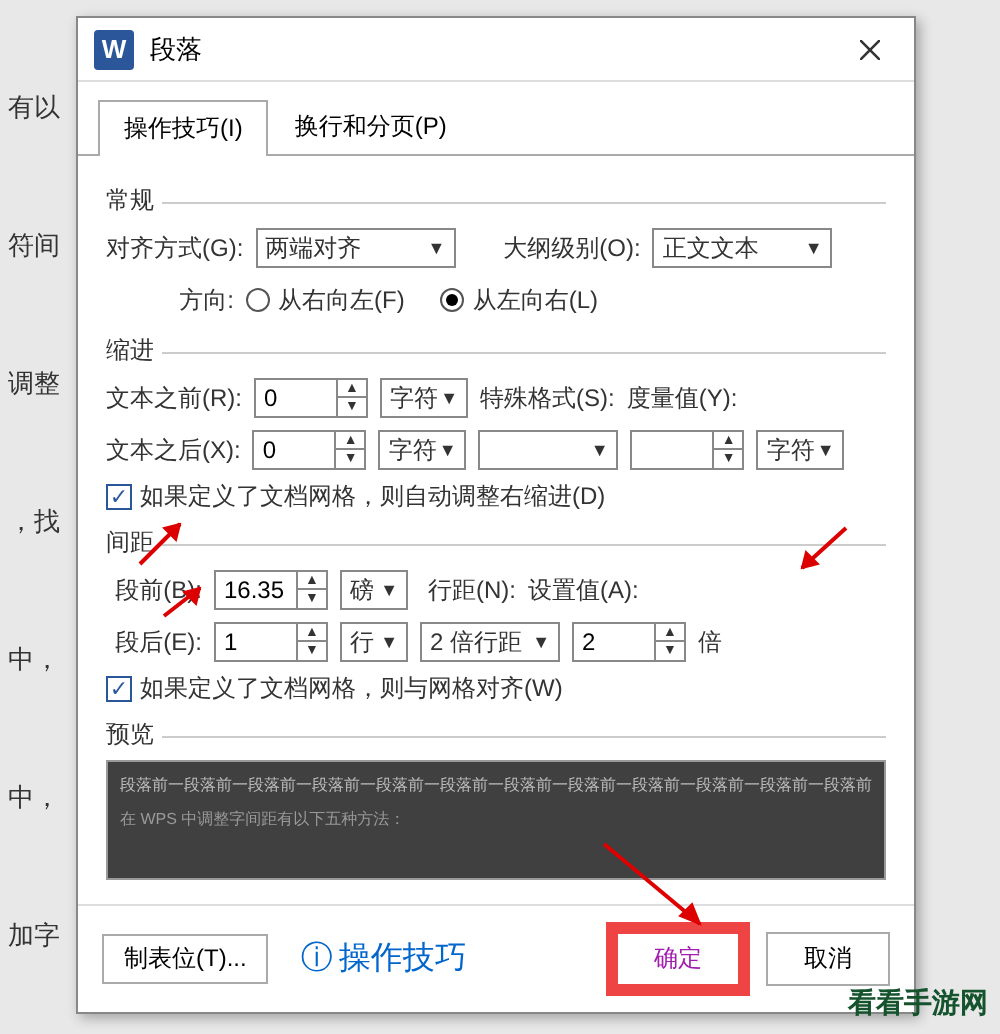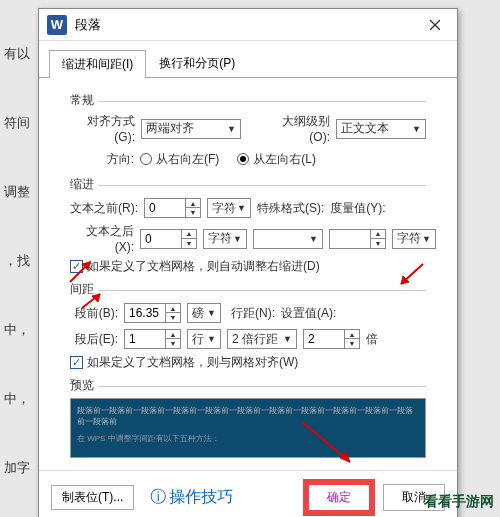--- a/index.html
+++ b/index.html
@@ -8,40 +8,40 @@
 .bg-text span { display: block; margin-top: 30px; }
 .dialog { position: absolute; left: 38px; top: 8px; width: 420px; background: #fff; border: 1px solid #888; box-shadow: 2px 2px 6px rgba(0,0,0,0.3); }
 .titlebar { display: flex; align-items: center; height: 32px; padding: 0 8px; border-bottom: 1px solid #ddd; }
 .app-icon { width: 20px; height: 20px; background: #2b579a; color: #fff; display: flex; align-items: center; justify-content: center; font-weight: bold; font-size: 13px; border-radius: 2px; }
 .title { margin-left: 8px; font-size: 13px; flex: 1; }
 .close-btn { width: 28px; height: 24px; display: flex; align-items: center; justify-content: center; cursor: pointer; }
 .close-btn svg { width: 10px; height: 10px; }
 .tabs { display: flex; padding: 8px 10px 0 10px; border-bottom: 1px solid #aaa; }
 .tab { padding: 5px 12px; font-size: 12px; border: 1px solid transparent; border-bottom: none; cursor: pointer; }
 .tab.active { border-color: #aaa; background: #fff; position: relative; top: 1px; }
-.body { padding: 8px 31px; font-size: 12px; color: #333; }
+.body { padding: 8px 14px; font-size: 12px; color: #333; }
 .group-label { font-size: 12px; margin: 6px 0 4px 0; position: relative; }
 .group-label::after { content: ""; position: absolute; left: 28px; right: 0; top: 50%; border-top: 1px solid #ccc; }
 .row { display: flex; align-items: center; gap: 6px; margin: 4px 0; min-height: 22px; }
 .label { min-width: 64px; text-align: right; }
 .label-sm { min-width: 48px; text-align: right; }
 .combo { display: inline-flex; align-items: center; border: 1px solid #888; height: 20px; background: #fff; padding: 0 4px; min-width: 80px; justify-content: space-between; cursor: pointer; }
 .combo .arrow { font-size: 9px; }
 .spinner { display: inline-flex; align-items: center; border: 1px solid #888; height: 20px; background: #fff; }
 .spinner input { border: none; width: 40px; height: 18px; font-size: 12px; padding: 0 4px; outline: none; }
 .spinner .btns { display: flex; flex-direction: column; border-left: 1px solid #888; }
 .spinner .btns span { width: 14px; height: 9px; font-size: 7px; display: flex; align-items: center; justify-content: center; cursor: pointer; border-bottom: 1px solid #888; }
 .spinner .btns span:last-child { border-bottom: none; }
 .radio-group { display: flex; gap: 18px; align-items: center; }
 .radio { display: flex; align-items: center; gap: 4px; cursor: pointer; }
 .radio .circle { width: 12px; height: 12px; border: 1px solid #555; border-radius: 50%; display: flex; align-items: center; justify-content: center; }
 .radio .circle.checked::after { content: ""; width: 6px; height: 6px; background: #000; border-radius: 50%; }
 .checkbox { display: flex; align-items: center; gap: 4px; cursor: pointer; margin: 4px 0; }
 .checkbox .box { width: 13px; height: 13px; border: 1px solid #2b579a; display: flex; align-items: center; justify-content: center; color: #2b579a; font-size: 11px; }
-.preview-box { border: 1px solid #999; height: 60px; margin: 4px 0; background: #0c4a6e; padding: 6px; font-size: 8px; color: #bbb; line-height: 1.4; }
+.preview-box { border: 1px solid #999; height: 60px; margin: 4px 0; background: #404040; padding: 6px; font-size: 8px; color: #bbb; line-height: 1.4; }
 .footer { display: flex; align-items: center; padding: 8px 12px; border-top: 1px solid #ddd; gap: 8px; }
 .footer .left-btn { border: 1px solid #aaa; padding: 3px 10px; font-size: 12px; cursor: pointer; background: #fff; }
 .footer .link { color: #0066cc; margin-left: 8px; display: flex; align-items: center; gap: 3px; cursor: pointer; }
 .footer .spacer { flex: 1; }
 .footer .btn { border: 1px solid #aaa; padding: 4px 18px; font-size: 12px; cursor: pointer; background: #fff; }
 .footer .btn.primary { border: 6px solid #ef4444; color: #a21caf; }
 .red-arrow { position: absolute; pointer-events: none; }
 .red-arrow svg polygon, .red-arrow svg line { stroke: #d00; fill: #d00; }
 .watermark { position: absolute; right: 6px; bottom: 6px; font-size: 14px; color: #14532d; font-weight: bold; }
 .unit { min-width: 20px; }
@@ -65,21 +65,21 @@
     <div class="title">段落</div>
     <div class="close-btn">
       <svg viewBox="0 0 10 10">
           <line x1="0" y1="0" x2="10" y2="10" stroke="#333" stroke-width="1.3"></line>
           <line x1="10" y1="0" x2="0" y2="10" stroke="#333" stroke-width="1.3"></line>
         </svg>
     </div>
   </div>
 
   <div class="tabs">
-    <div class="tab active">缩进和间距(I)</div>
+    <div class="tab active">操作技巧(I)</div>
     <div class="tab">换行和分页(P)</div>
   </div>
 
   <div class="body">
 
     <div class="group-label">常规</div>
     <div class="row">
       <span class="label">对齐方式(G):</span>
       <div class="combo" style="min-width:100px">
         <span>两端对齐</span>

